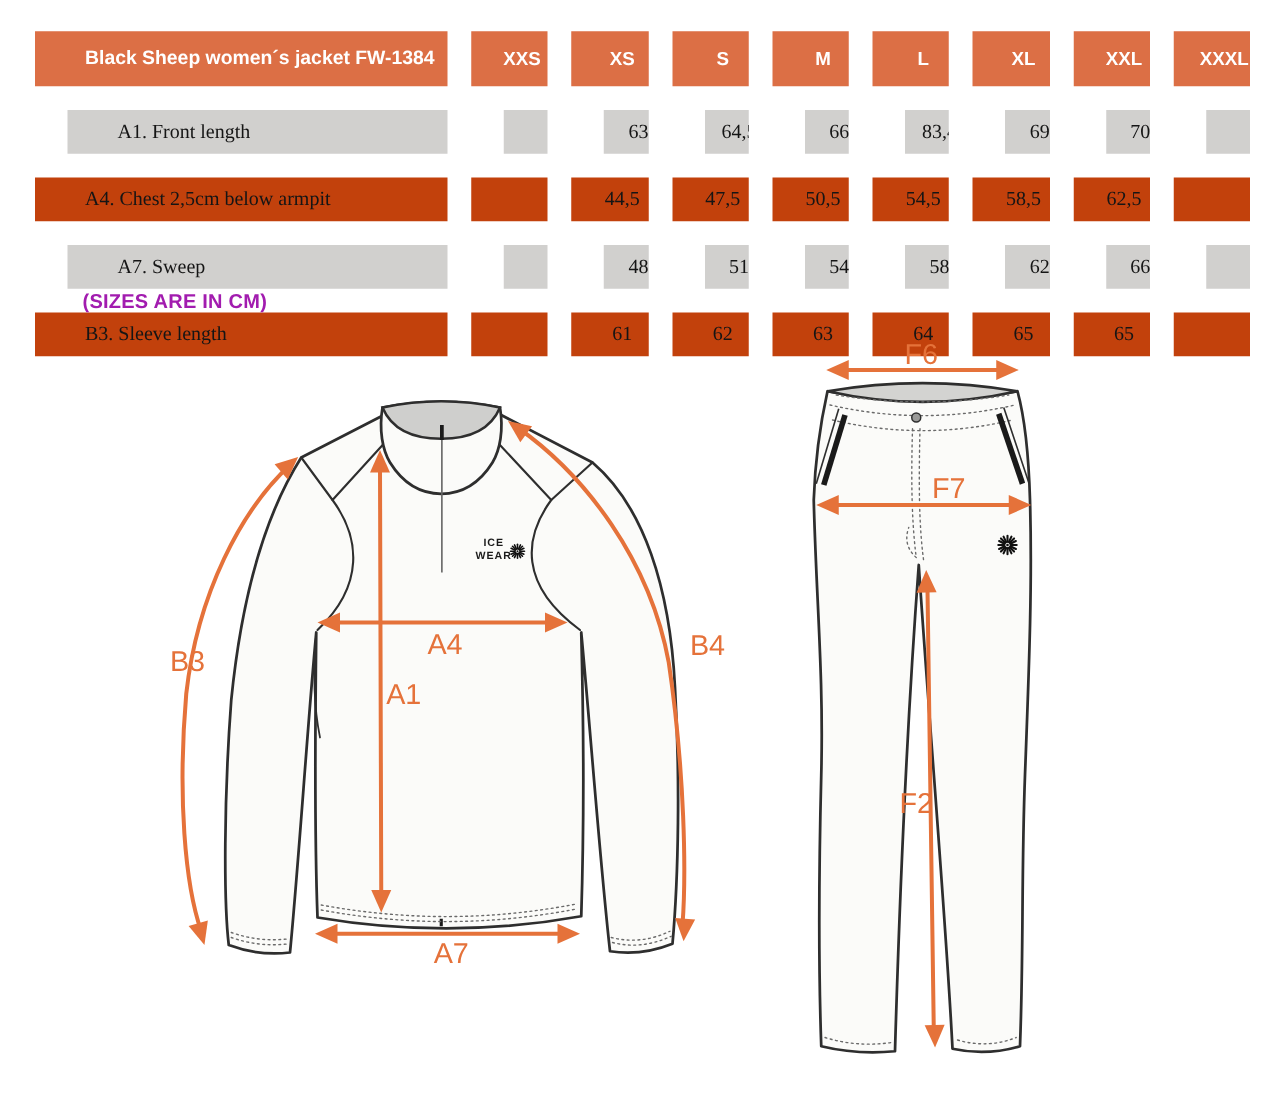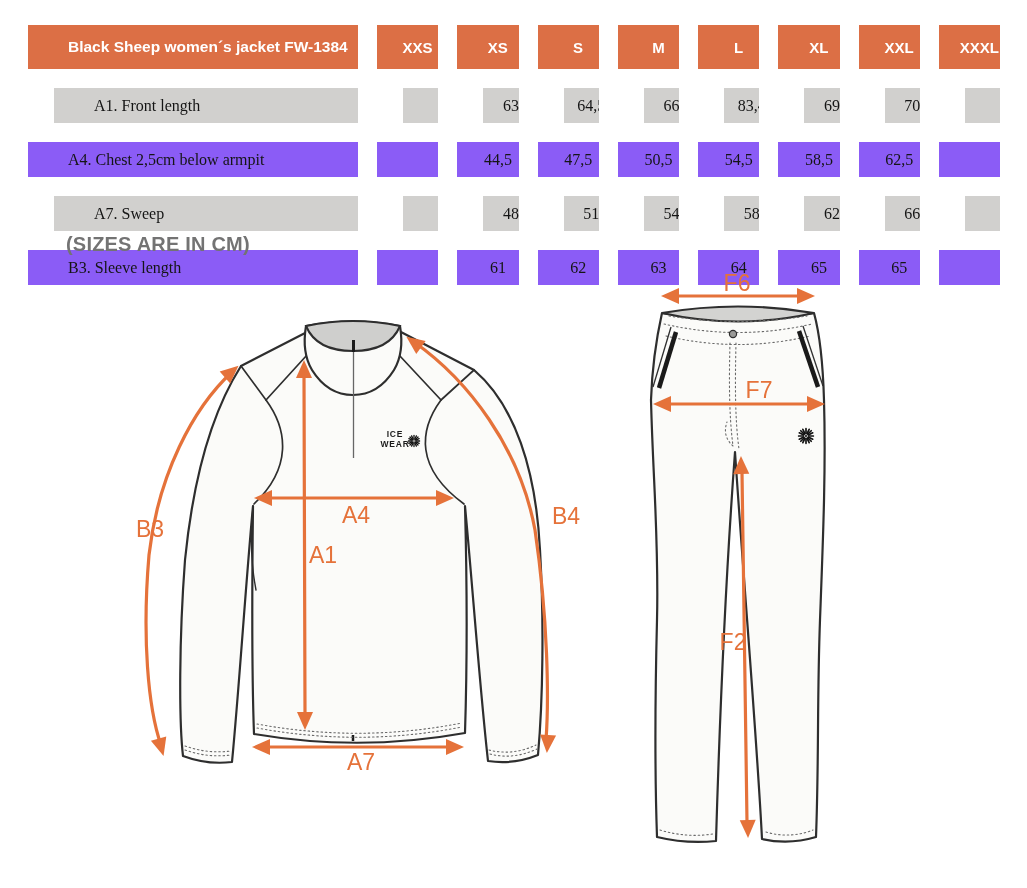--- a/index.html
+++ b/index.html
@@ -20,26 +20,26 @@
     font-family:"Liberation Serif",serif;font-size:16px;color:#151515;
     white-space:nowrap;overflow:hidden;padding-left:20px;
   }
   .head{
     background:#DC6F45;color:#ffffff;
     font-family:"Liberation Sans",sans-serif;font-weight:bold;font-size:15px;
   }
   .title-cell{justify-content:flex-start;padding-left:40px;font-size:15.5px;}
   .label{justify-content:flex-start;padding-left:40px;}
   .dark{background:#D1D0CE;margin-left:26px;}
-  .light{background:#8b5cf6;}
+  .light{background:#c2410c;}
   
   .cm-note{
     position:absolute;left:66px;top:233px;
     font-family:"Liberation Sans",sans-serif;font-weight:bold;
-    font-size:20px;color:#737373;letter-spacing:.2px;text-align:right;
+    font-size:16px;color:#a21caf;letter-spacing:.2px;text-align:right;
   }
   
   .diagrams{position:absolute;left:0;top:0;width:1027px;height:888px;}
   .garment{fill:#FBFBF9;stroke:#2E2E2E;stroke-width:2.2;stroke-linejoin:round;}
   .seam{fill:none;stroke:#2E2E2E;stroke-width:1.7;stroke-linejoin:round;stroke-linecap:round;}
   .stitch{fill:none;stroke:#6a6a6a;stroke-width:1.1;stroke-dasharray:1.5 2.8;stroke-linecap:round;}
   .arrow{fill:none;stroke:#E5723A;stroke-width:3.2;stroke-linecap:round;}
   .ahead{fill:#E5723A;stroke:none;}
   .mlabel{
     fill:#E5723A;font-family:"Liberation Sans",sans-serif;font-size:23px;

